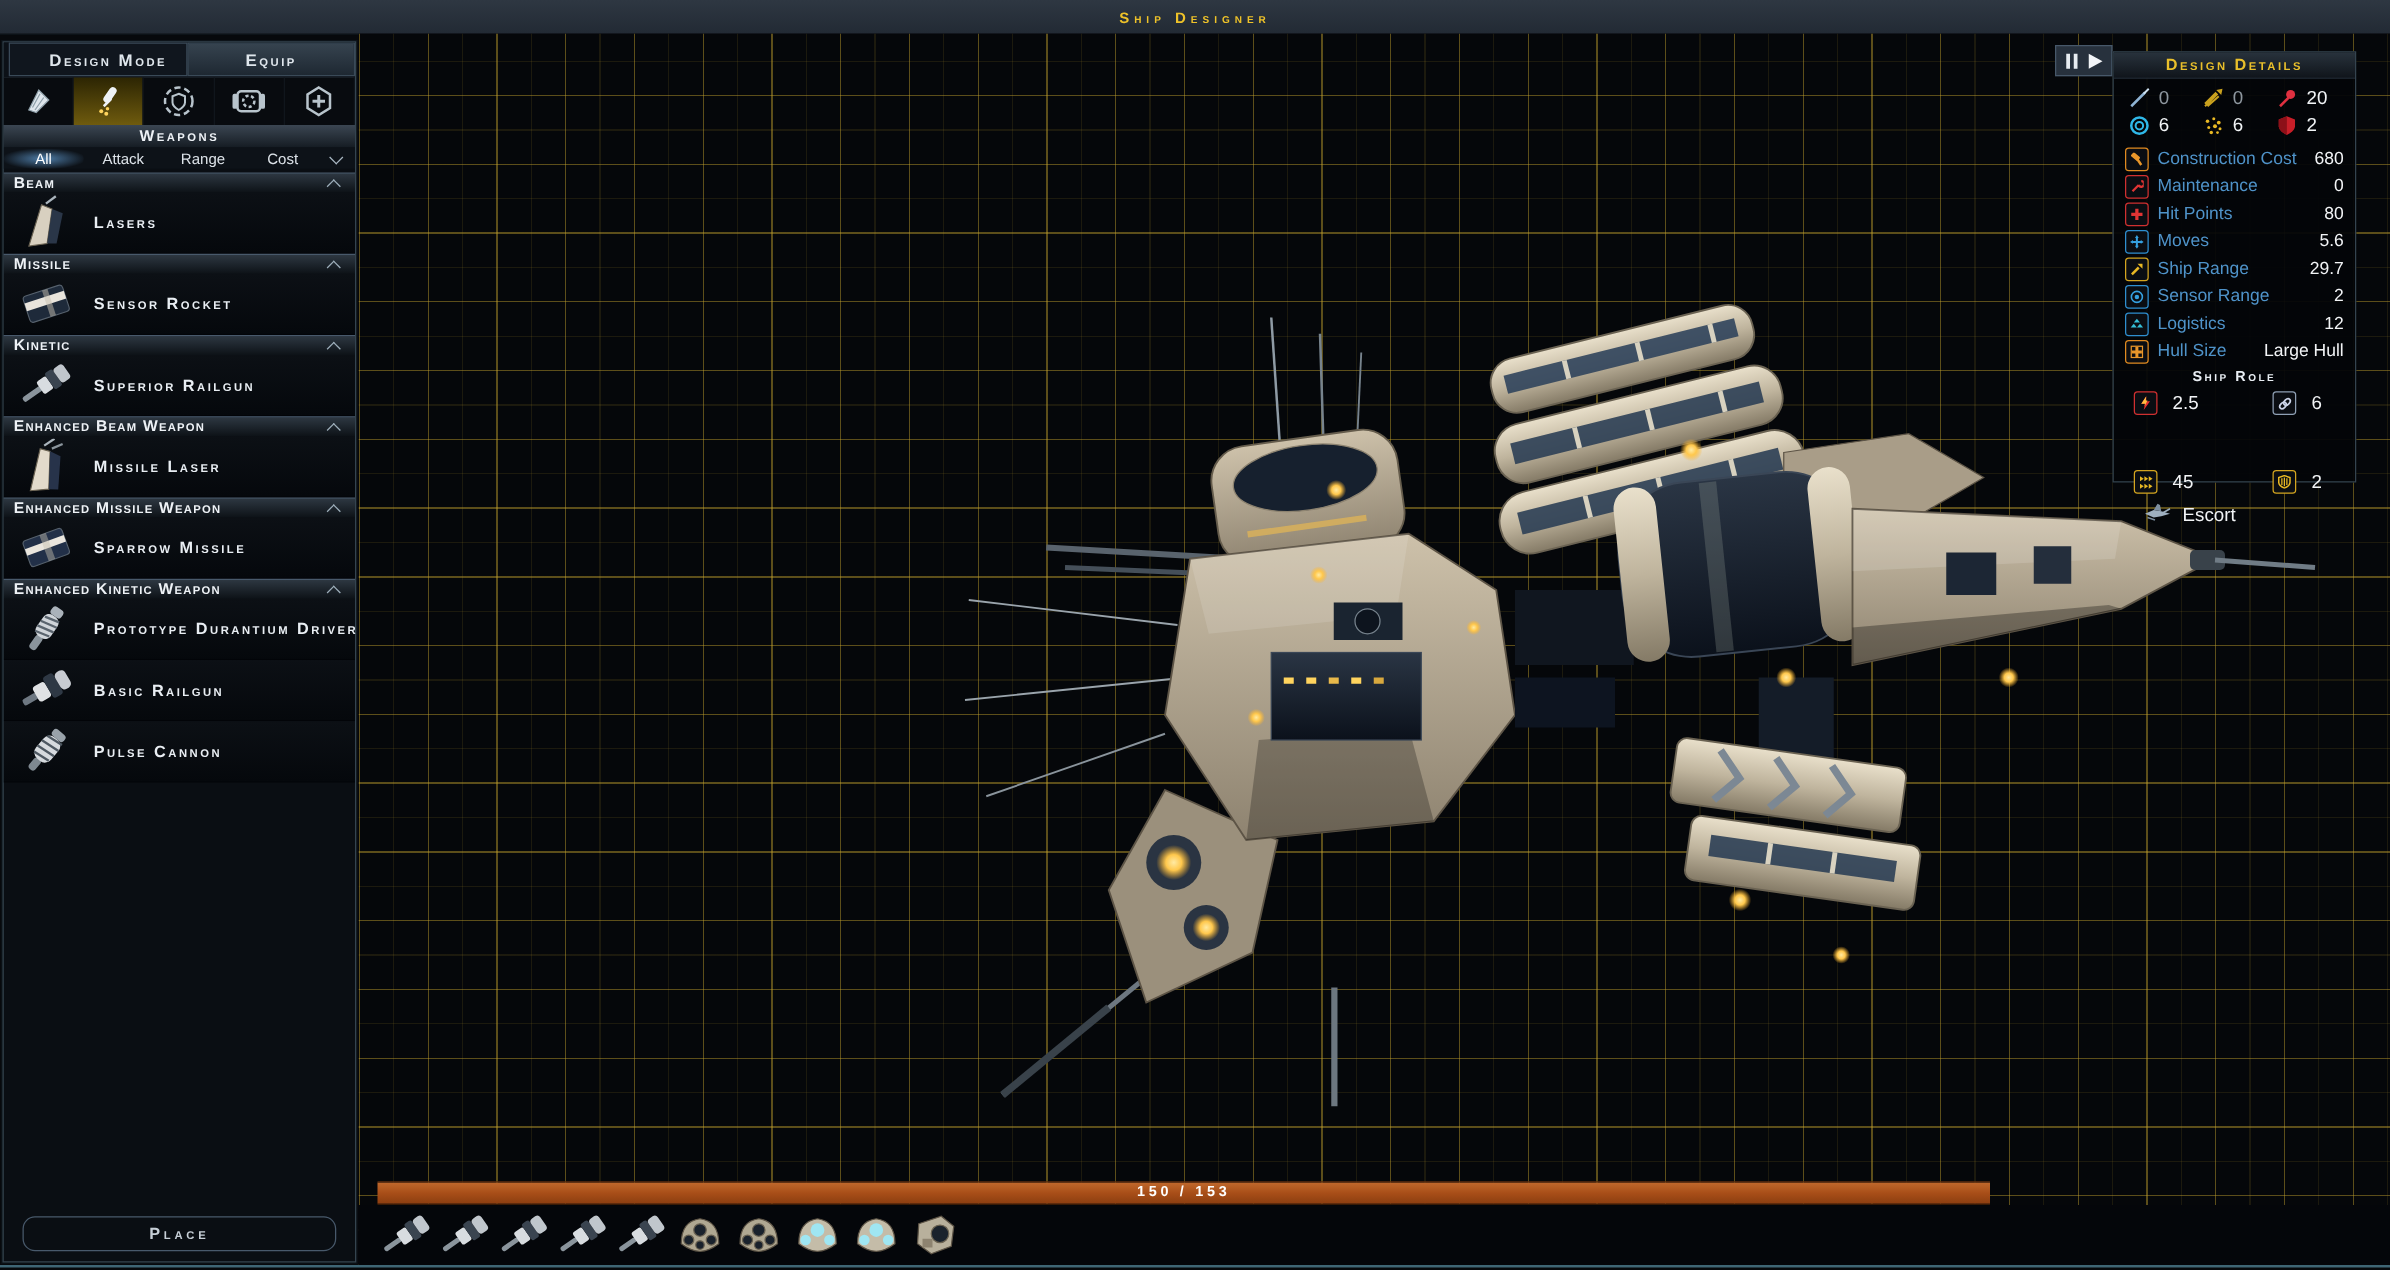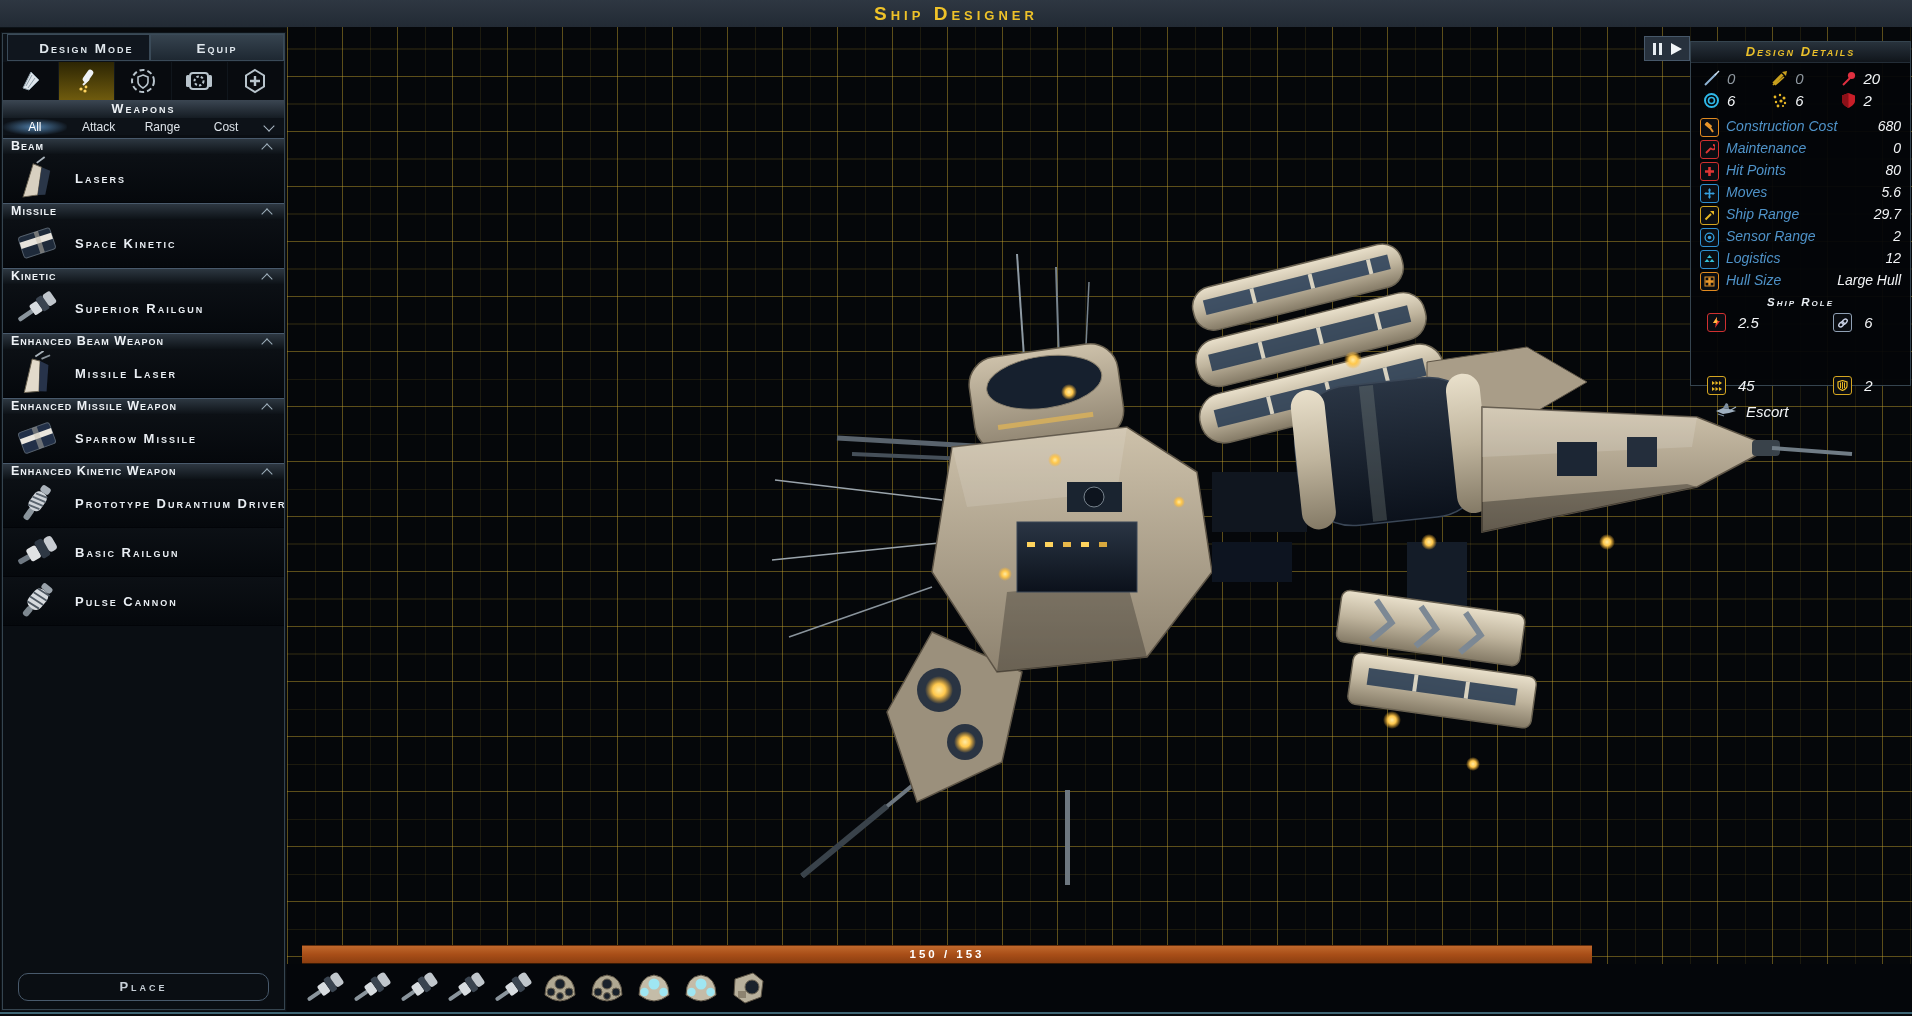--- a/index.html
+++ b/index.html
@@ -3,21 +3,21 @@
 <meta charset="utf-8">
 <style>
   html,body{margin:0;padding:0;background:#07090c;width:1912px;height:1016px;overflow:hidden;
     font-family:"Liberation Sans",sans-serif;-webkit-font-smoothing:antialiased;}
   .app{position:absolute;inset:0;}
 
   
   .titlebar{position:absolute;left:0;top:0;width:100%;height:27px;
     background:linear-gradient(#2e3742,#222a34);border-bottom:1px solid #0c1217;
     text-align:center;line-height:27px;}
-  .titlebar span{color:#eec229;font-size:19px;font-weight:bold;font-variant:small-caps;letter-spacing:4px;}
+  .titlebar span{color:#eec229;font-size:12px;font-weight:bold;font-variant:small-caps;letter-spacing:4px;}
 
   
   .viewport{position:absolute;left:287px;top:27px;right:0;bottom:4px;
     background:
       repeating-linear-gradient(0deg, rgba(196,163,45,.38) 0 1px, transparent 1px 55px),
       repeating-linear-gradient(90deg, rgba(196,163,45,.38) 0 1px, transparent 1px 55px),
       repeating-linear-gradient(0deg, rgba(150,125,35,.16) 0 1px, transparent 1px 27.5px),
       repeating-linear-gradient(90deg, rgba(150,125,35,.16) 0 1px, transparent 1px 27.5px),
       #05070a;}
 
@@ -63,22 +63,22 @@
 
   
   .ppbox{position:absolute;left:1644px;top:36px;width:46px;height:25px;background:#27313d;
     border:1px solid #47586a;display:flex;align-items:center;justify-content:center;gap:9px;box-sizing:border-box;}
   .pbars{display:flex;gap:3px;cursor:pointer;}
   .pbars i{display:block;width:3px;height:12px;background:#e8edf2;}
   .ptri{width:0;height:0;border-left:11px solid #f2f5f8;border-top:6.5px solid transparent;
     border-bottom:6.5px solid transparent;cursor:pointer;}
 
   
-  .rpanel{position:absolute;left:1690px;top:41px;width:221px;height:345px;
-    background:rgba(3,5,8,.94);border:1px solid #35444f;box-sizing:border-box;font-style:italic;}
+  .rpanel{position:absolute;left:1690px;top:41px;width:195px;height:345px;
+    background:rgba(3,5,8,.94);border:1px solid #35444f;box-sizing:border-box;}
   .rhdr{height:20px;background:linear-gradient(#28323c,#10151b);text-align:center;line-height:20px;
     color:#e9bf2b;font-variant:small-caps;font-weight:bold;font-size:13px;letter-spacing:2px;
     border-bottom:1px solid #232d37;}
   .wdgrid{display:grid;grid-template-columns:1.05fr 1.05fr .9fr;padding:7px 12px 5px;row-gap:5px;}
   .wdcell{display:flex;align-items:center;gap:7px;color:#f1f4f6;font-size:15px;}
   .wdcell.muted span{color:#8e979f;}
   .statrows{padding:4px 9px 0;}
   .srow{display:flex;align-items:flex-start;height:22px;gap:7px;}
   .slabel{color:#4f93c9;font-size:14px;flex:1;white-space:nowrap;}
   .sval{color:#f2f4f6;font-size:14px;white-space:nowrap;}
@@ -312,21 +312,21 @@
       <div class="item">
         <span class="thumb">
           <svg width="52" height="44" viewBox="0 0 52 48">
               <g transform="rotate(-18 26 24)">
                 <rect x="8" y="12" width="36" height="24" rx="3" fill="#1e2a3a" stroke="#55606c"></rect>
                 <rect x="8" y="18" width="36" height="7" fill="#e8e4dc"></rect>
                 <rect x="26" y="12" width="5" height="24" fill="#c8c0b0" opacity=".5"></rect>
               </g>
             </svg>
         </span>
-        <span class="ilabel">Space Kinetic</span>
+        <span class="ilabel">Sensor Rocket</span>
       </div>
       <div class="ghdr"><span>Kinetic</span><span class="chev-up"></span></div>
       <div class="item">
         <span class="thumb">
           <svg width="52" height="44" viewBox="0 0 52 48">
               <g transform="rotate(-35 26 24)">
                 <rect x="2" y="21" width="20" height="5" rx="2" fill="#8a949c"></rect>
                 <rect x="20" y="17" width="10" height="13" rx="2" fill="#d8dce0"></rect>
                 <rect x="30" y="15" width="8" height="17" rx="2" fill="#3a4450"></rect>
                 <rect x="38" y="16" width="10" height="15" rx="3" fill="#c0c6cc"></rect>

